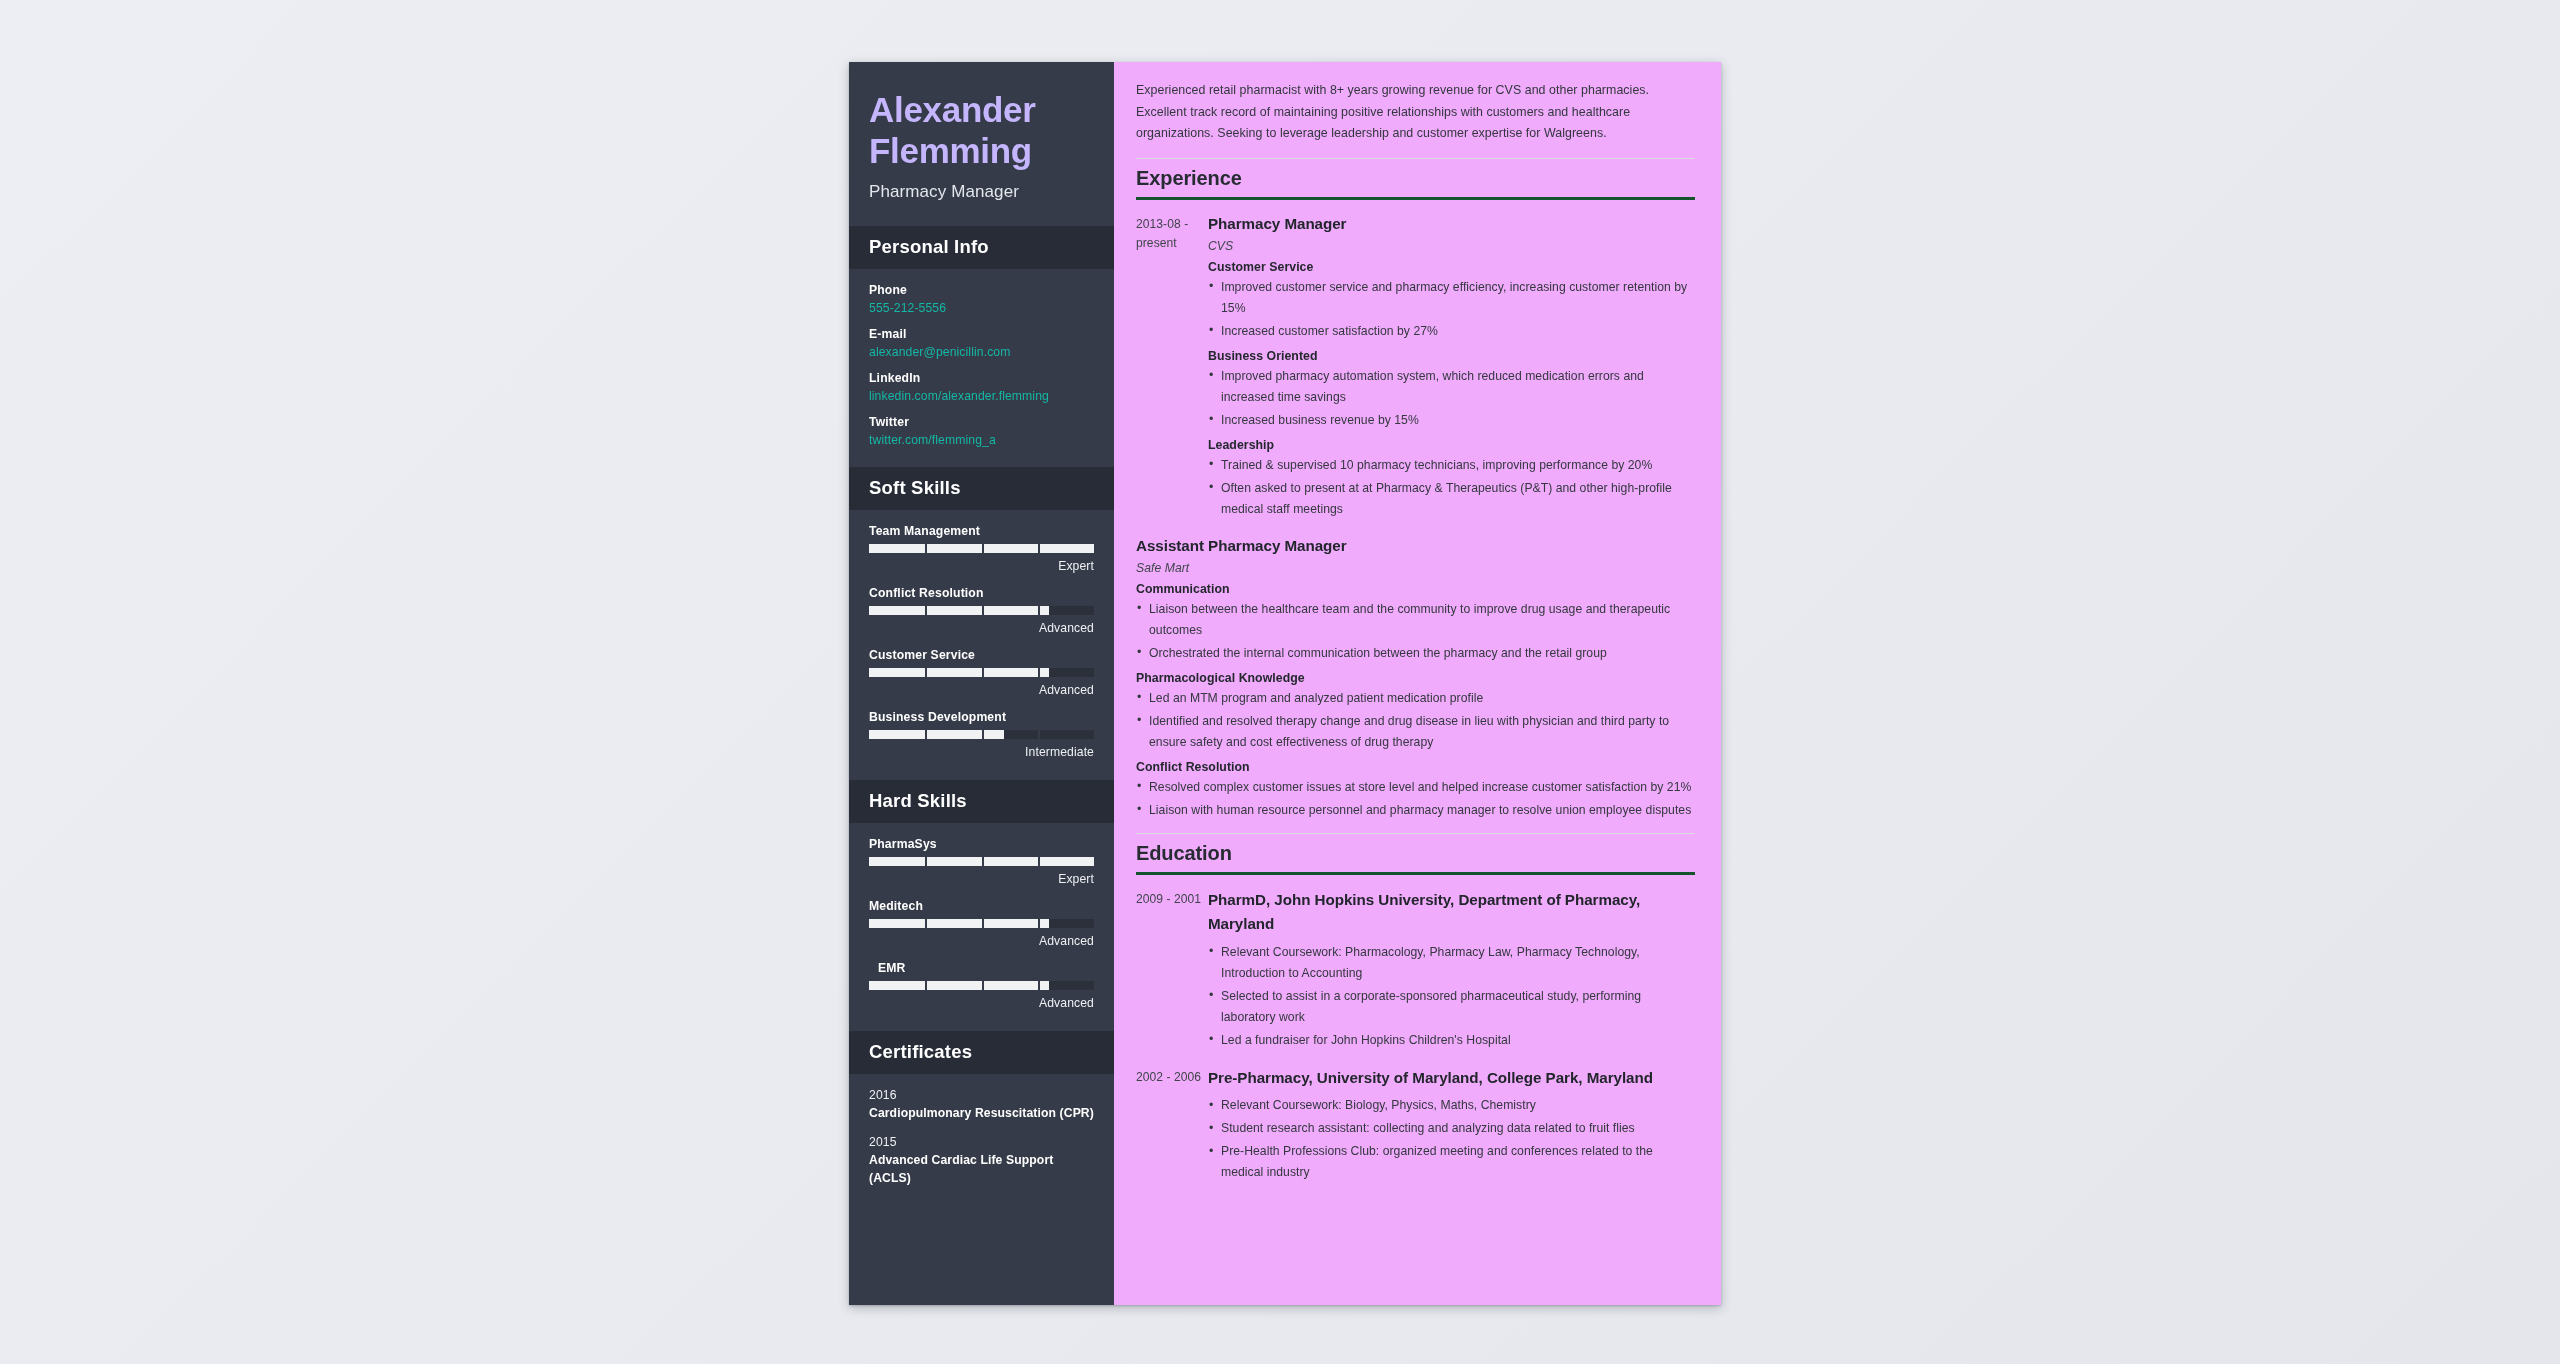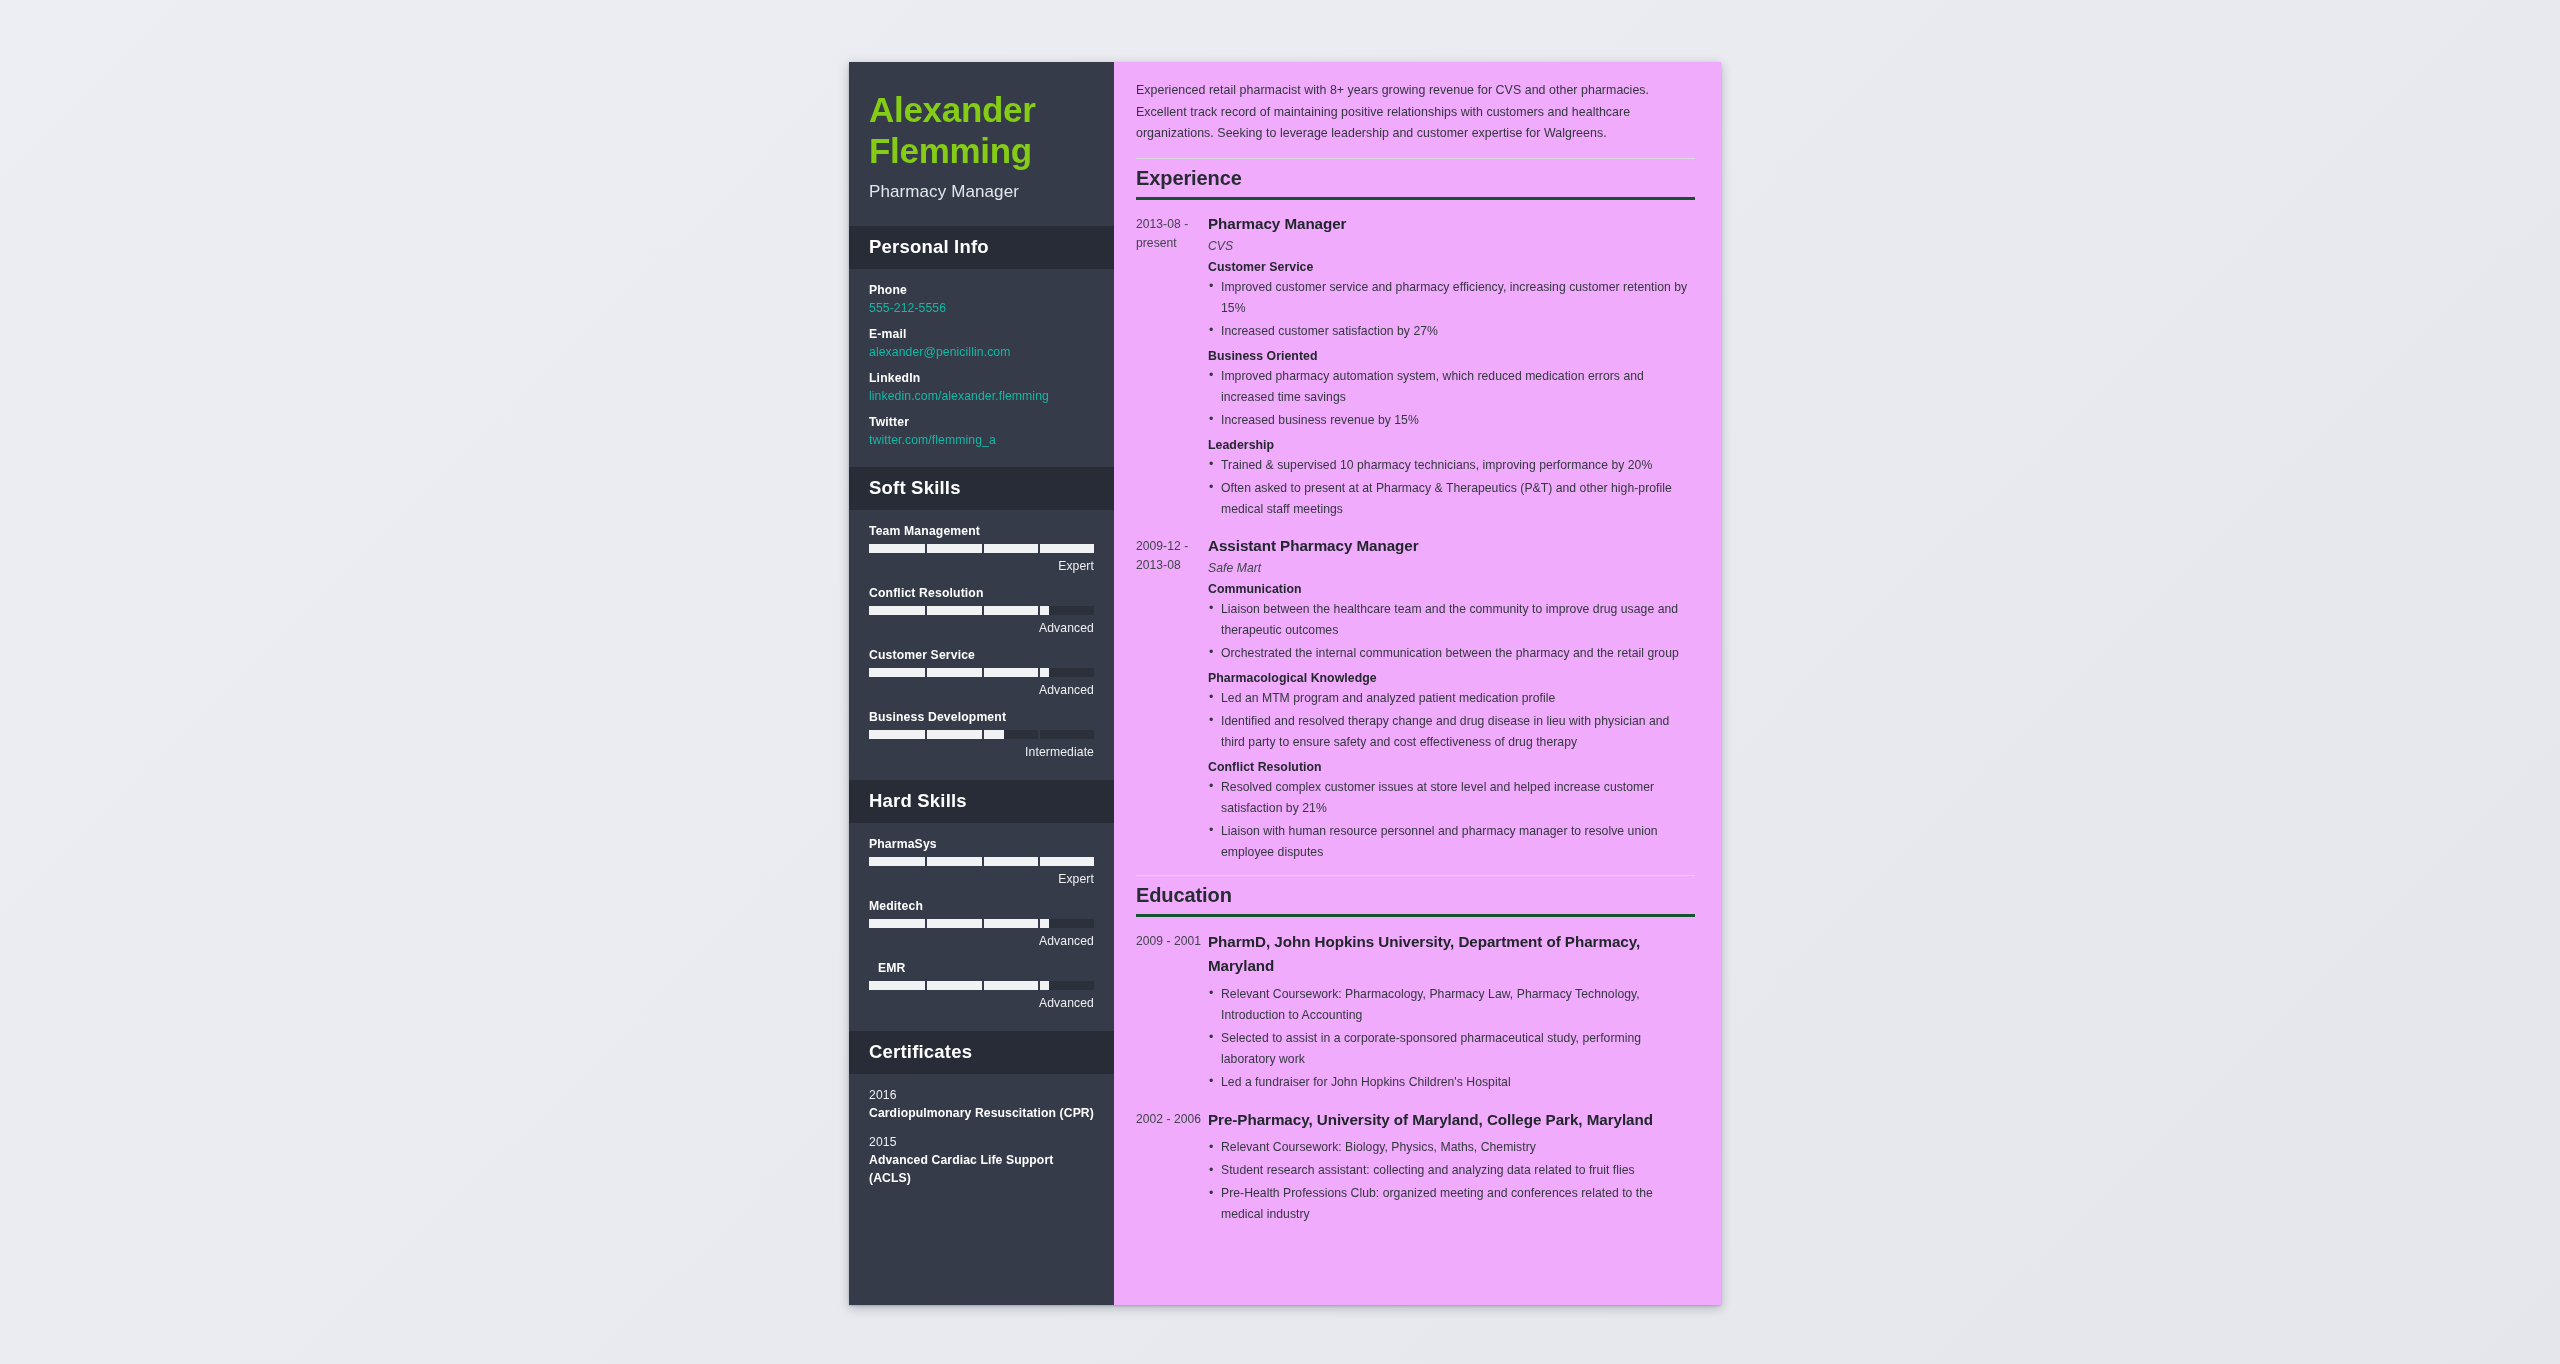--- a/index.html
+++ b/index.html
@@ -38,21 +38,21 @@
   }
 
   .side-head {
     padding: 28px 20px 24px 20px;
   }
   .full-name {
     font-size: 35px;
     line-height: 1.16;
     font-weight: bold;
     letter-spacing: -0.3px;
-    color: #84cc16;
+    color: #c4b5fd;
   }
   .job-title {
     margin-top: 11px;
     font-size: 17px;
     font-weight: normal;
     color: #e3e6ec;
     letter-spacing: .1px;
   }
 
   .side-section-title {
@@ -380,21 +380,20 @@
           <div class="group-label">Leadership</div>
           <ul class="bullets">
             <li>Trained &amp; supervised 10 pharmacy technicians, improving performance by 20%</li>
             <li>Often asked to present at at Pharmacy &amp; Therapeutics (P&amp;T) and other high-profile medical staff meetings</li>
           </ul>
         </div>
       </div>
     </div>
 
     <div class="entry">
-      <div class="entry-dates">2009-12 - 2013-08</div>
       <div class="entry-body">
         <div class="entry-title">Assistant Pharmacy Manager</div>
         <div class="entry-sub">Safe Mart</div>
 
         <div class="bullet-group">
           <div class="group-label">Communication</div>
           <ul class="bullets">
             <li>Liaison between the healthcare team and the community to improve drug usage and therapeutic outcomes</li>
             <li>Orchestrated the internal communication between the pharmacy and the retail group</li>
           </ul>

